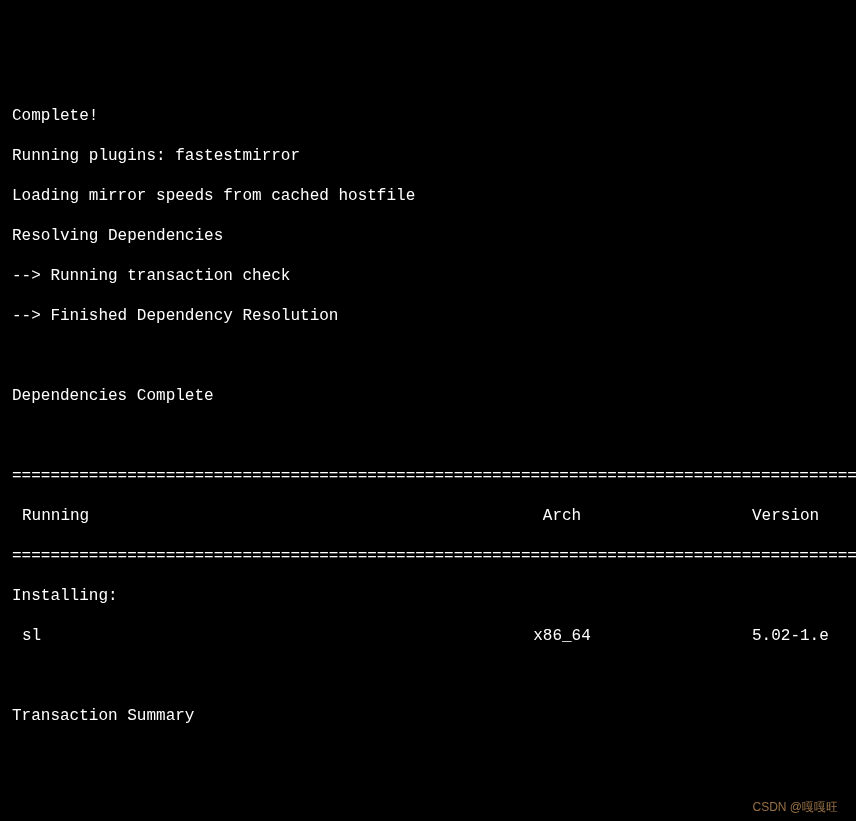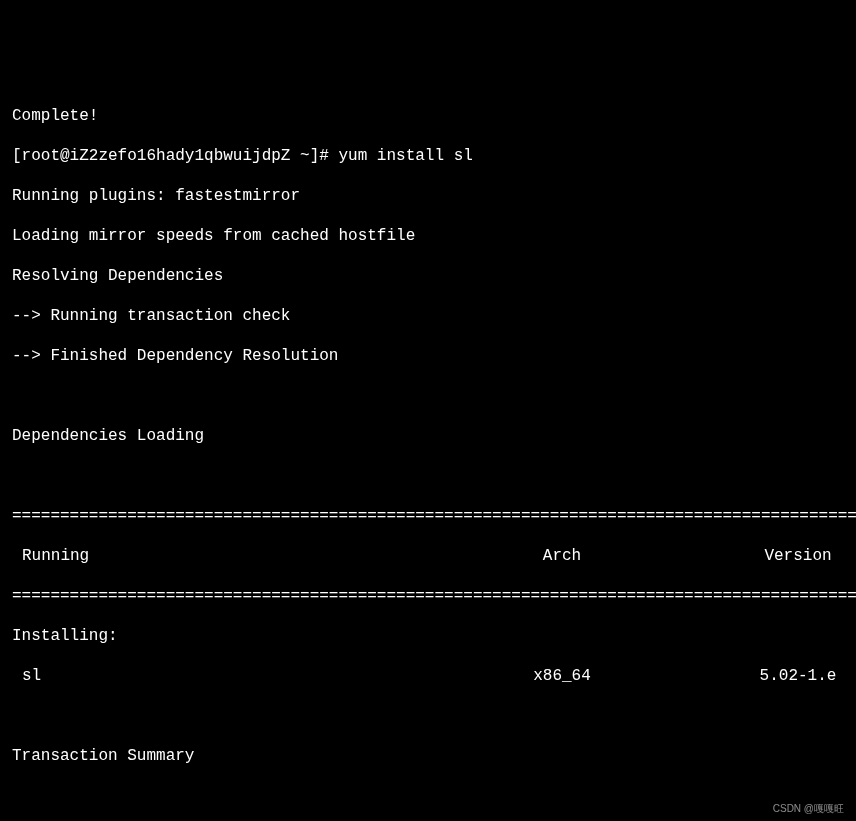--- a/index.html
+++ b/index.html
@@ -17,52 +17,51 @@
       width: 856px;
       height: 821px;
       overflow: hidden;
       white-space: pre;
     }
     .term-line {
       display: block;
     }
     .watermark {
       position: absolute;
-      right: 12px;
+      right: 18px;
       bottom: 6px;
-      color: #e5e5e5;
-      font-size: 10px;
+      color: #fdba74;
+      font-size: 12px;
       font-family: sans-serif;
       opacity: 0.6;
     }
     .table-header {
       display: flex;
     }
     .col-package { width: 360px; padding-left: 10px;}
     .col-arch { width: 380px; text-align: center; }
-    .col-version { text-align: center; flex: 1;}
+    .col-version { text-align: left; flex: 1;}
     .table-row {
       display: flex;
     }
   </style>
 </head>
 <body>
 
 
 
 <div>
 <span class="term-line">Complete!</span>
-<span class="term-line"><span>[root@iZ2zefo16hady1qbwuijdpZ ~]# </span><span>yum install sl</span></span>
 <span class="term-line">Running plugins: fastestmirror</span>
 <span class="term-line">Loading mirror speeds from cached hostfile</span>
 <span class="term-line">Resolving Dependencies</span>
 <span class="term-line">--&gt; Running transaction check</span>
 <span class="term-line">--&gt; Finished Dependency Resolution</span>
 <span class="term-line"> </span>
-<span class="term-line">Dependencies Loading</span>
+<span class="term-line">Dependencies Complete</span>
 <span class="term-line"> </span>
 <span class="term-line">========================================================================================================</span>
 <div class="table-header"><span class="col-package">Running</span><span class="col-arch">Arch</span><span class="col-version">Version</span></div>
 <span class="term-line">========================================================================================================</span>
 <span class="term-line">Installing:</span>
 <div class="table-row"><span class="col-package">sl</span><span class="col-arch">x86_64</span><span class="col-version">5.02-1.e</span></div>
 <span class="term-line"> </span>
 <span class="term-line">Transaction Summary</span>
 
 

